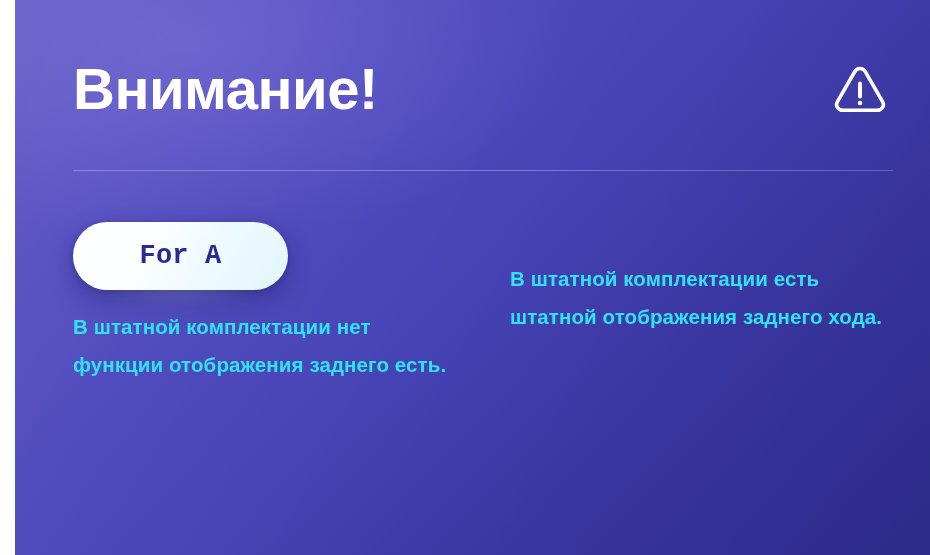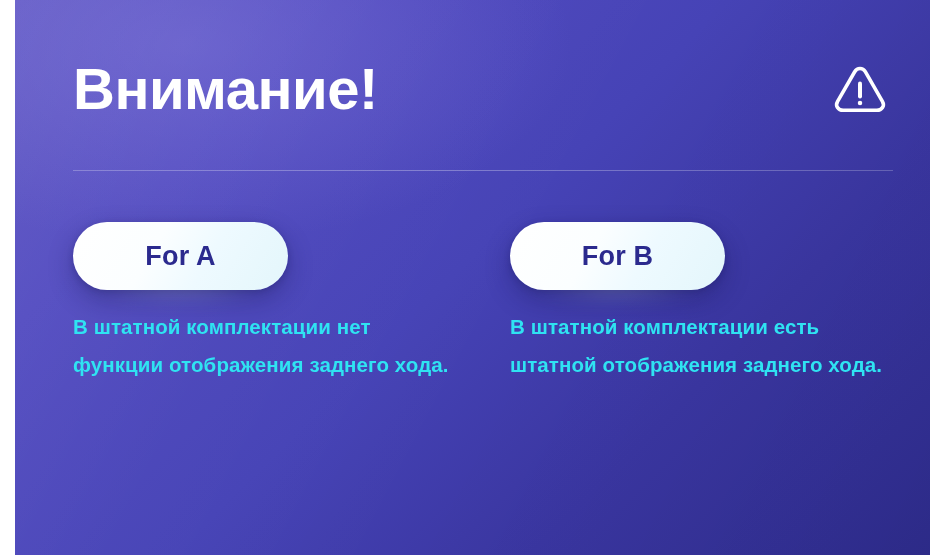--- a/index.html
+++ b/index.html
@@ -89,20 +89,21 @@
     position: absolute;
     top: 0;
   }
   .column.col-a { left: 58px; width: 400px; }
   .column.col-b { left: 495px; width: 400px; }
 
   .pill-wrap {
     position: relative;
     width: 215px;
     height: 48px;
+    font-family: Liberation Mono, monospace;
   }
 
   
   .pill-glow {
     position: absolute;
     left: 10px;
     top: 22px;
     width: 195px;
     height: 58px;
     border-radius: 50%;
@@ -175,27 +176,21 @@
 
   <div id="columns">
 
     <div class="column col-a">
       <div class="pill-wrap">
         <div class="pill-glow"></div>
         <div class="pill">
           <span class="pill-label">For A</span>
         </div>
       </div>
-      <div class="body-text">В штатной комплектации нет функции отображения заднего хода.</div>
+      <div class="body-text">В штатной комплектации нет функции отображения заднего есть.</div>
     </div>
 
     <div class="column col-b">
-      <div class="pill-wrap">
-        <div class="pill-glow"></div>
-        <div class="pill">
-          <span class="pill-label">For B</span>
-        </div>
-      </div>
       <div class="body-text">В штатной комплектации есть штатной отображения заднего хода.</div>
     </div>
 
   </div>
 </div>
 
 </body></html>

